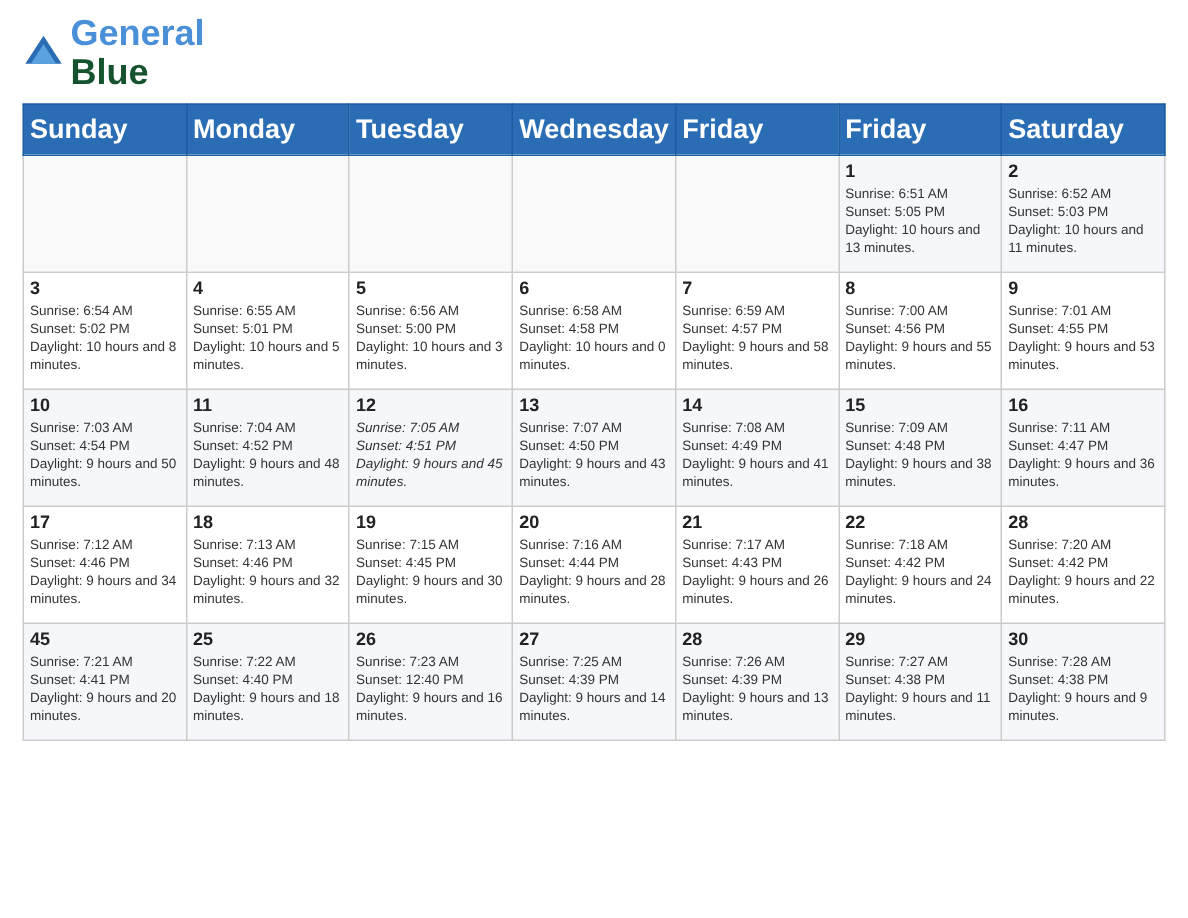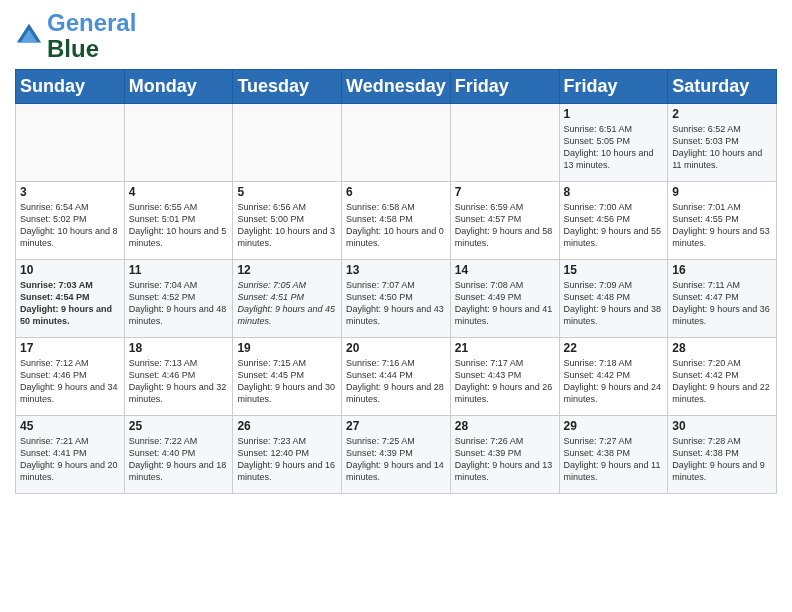--- a/index.html
+++ b/index.html
@@ -189,21 +189,21 @@
           <td>
             <span class="day-num">9</span>
             <div class="day-info" style="white-space: pre-line;">Sunrise: 7:01 AM
 Sunset: 4:55 PM
 Daylight: 9 hours and 53 minutes.</div>
           </td>
         </tr>
         <tr>
           <td>
             <span class="day-num">10</span>
-            <div class="day-info" style="white-space: pre-line; font-weight: bold;">Sunrise: 7:03 AM
+            <div class="day-info" style="white-space: pre-line;">Sunrise: 7:03 AM
 Sunset: 4:54 PM
 Daylight: 9 hours and 50 minutes.</div>
           </td>
           <td>
             <span class="day-num">11</span>
             <div class="day-info" style="white-space: pre-line;">Sunrise: 7:04 AM
 Sunset: 4:52 PM
 Daylight: 9 hours and 48 minutes.</div>
           </td>
           <td>

